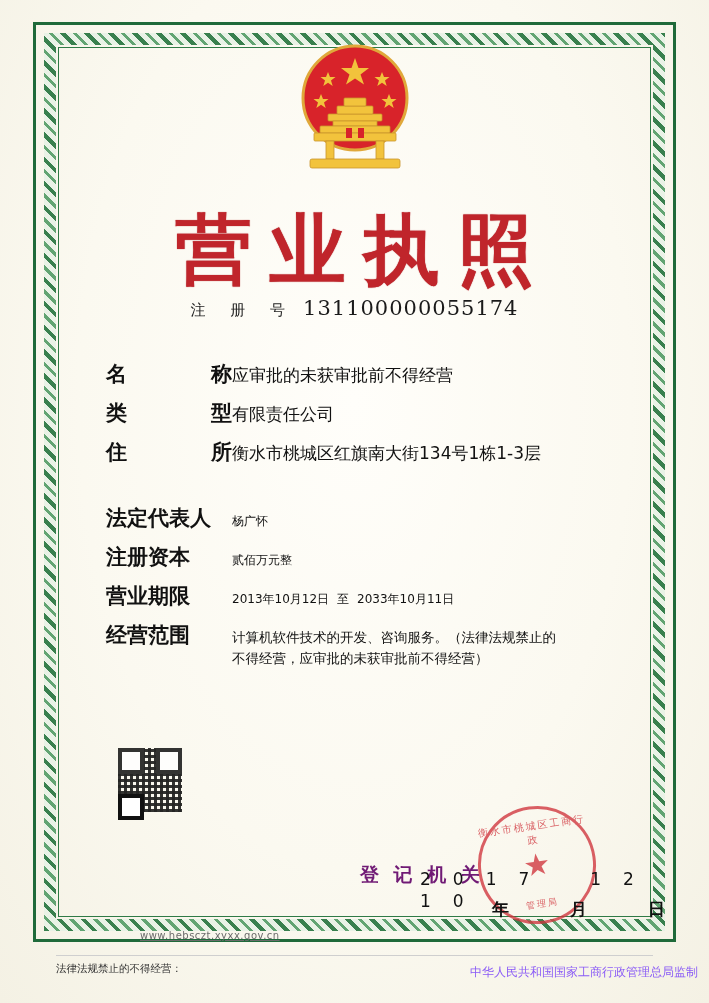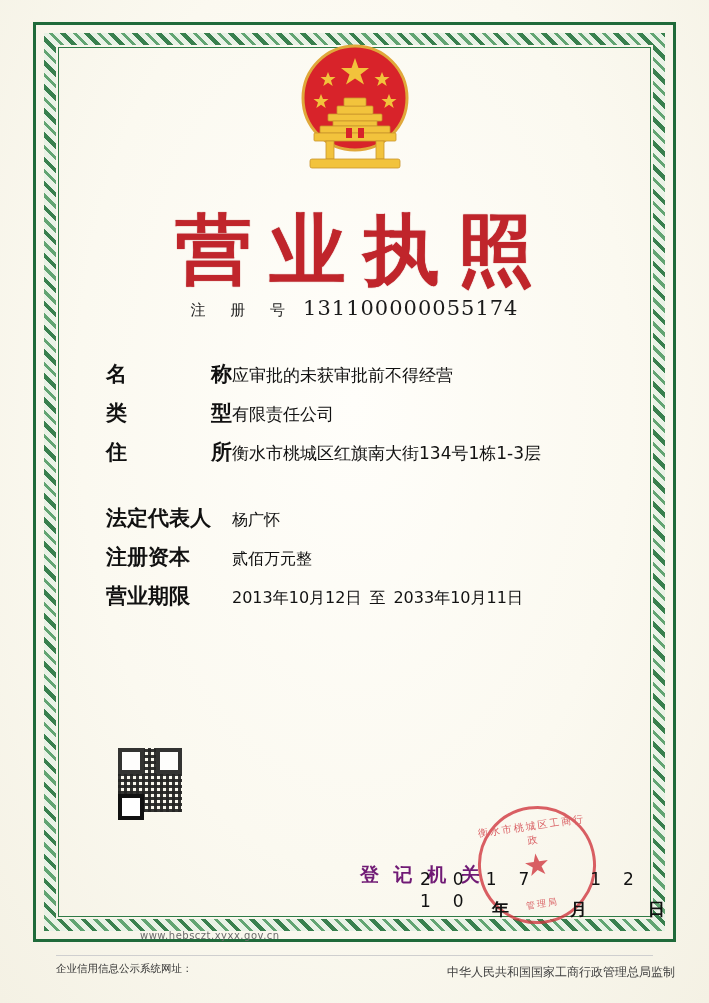--- a/index.html
+++ b/index.html
@@ -130,21 +130,21 @@
     width: 126px;
     flex: 0 0 126px;
     letter-spacing: 0px;
   }
   .f-label.spread {
     display: flex;
     justify-content: space-between;
   }
   .f-value {
     font-family: "DejaVu Sans", "Liberation Sans", sans-serif;
-    font-size: 16px;
+    font-size: 12px;
     color: #111;
     line-height: 1.35;
   }
   .f-value.big {
     font-size: 17px;
   }
   .f-value.term span.sep {
     margin: 0 8px;
   }
   .f-value.scope {
@@ -259,36 +259,37 @@
 
   
   .footer-url {
     position: absolute;
     left: 140px;
     top: 930px;
     font-family: "DejaVu Sans", "Liberation Sans", sans-serif;
     font-size: 10px;
     color: #6b6b6b;
     letter-spacing: 0.5px;
+    text-decoration: underline;
   }
   .footer-left {
     position: absolute;
     left: 56px;
     top: 962px;
     font-family: "DejaVu Sans", "Liberation Sans", sans-serif;
     font-size: 10.5px;
     color: #333;
   }
   .footer-right {
     position: absolute;
-    left: 447px;
+    left: 470px;
     top: 964px;
     font-family: "DejaVu Sans", "Liberation Sans", sans-serif;
     font-size: 12px;
-    color: #404040;
+    color: #8b5cf6;
   }
   .hairline {
     position: absolute;
     left: 56px;
     top: 955px;
     width: 597px;
     height: 1px;
     background: #cfcfcf;
   }
 </style>
@@ -369,33 +370,37 @@
       <div class="f-label">注册资本</div>
       <div class="f-value">贰佰万元整</div>
     </div>
 
 
     <div class="field">
       <div class="f-label">营业期限</div>
       <div class="f-value term"><span>2013年10月12日</span><span class="sep">至</span><span>2033年10月11日</span></div>
     </div>
 
+    <div class="field scope-row">
+      <div class="f-label">经营范围</div>
+      <div class="f-value scope">计算机软件技术的开发、咨询服务。（法律法规禁止的不得经营，应审批的未获审批前不得经营）</div>
+    </div>
 
   </div>
 
   <div class="qr"></div>
   <div class="qr-corner-bl"></div>
 
   <div class="seal">
     <div class="seal-top-text">衡水市桃城区工商行政</div>
     <div class="star">★</div>
     <div class="seal-bottom-text">管理局</div>
   </div>
 
   <div class="registry">登 记 机 关</div>
   <div class="date-line">2017　12　10</div>
   <div class="date-units">年　月　日</div>
 
   <div class="footer-url">www.hebsczt.xyxx.gov.cn</div>
   <div class="hairline"></div>
-  <div class="footer-left">企业信用信息公示系统网址：</div>
+  <div class="footer-left">法律法规禁止的不得经营：</div>
   <div class="footer-right">中华人民共和国国家工商行政管理总局监制</div>
 </div>
 
 </body></html>

